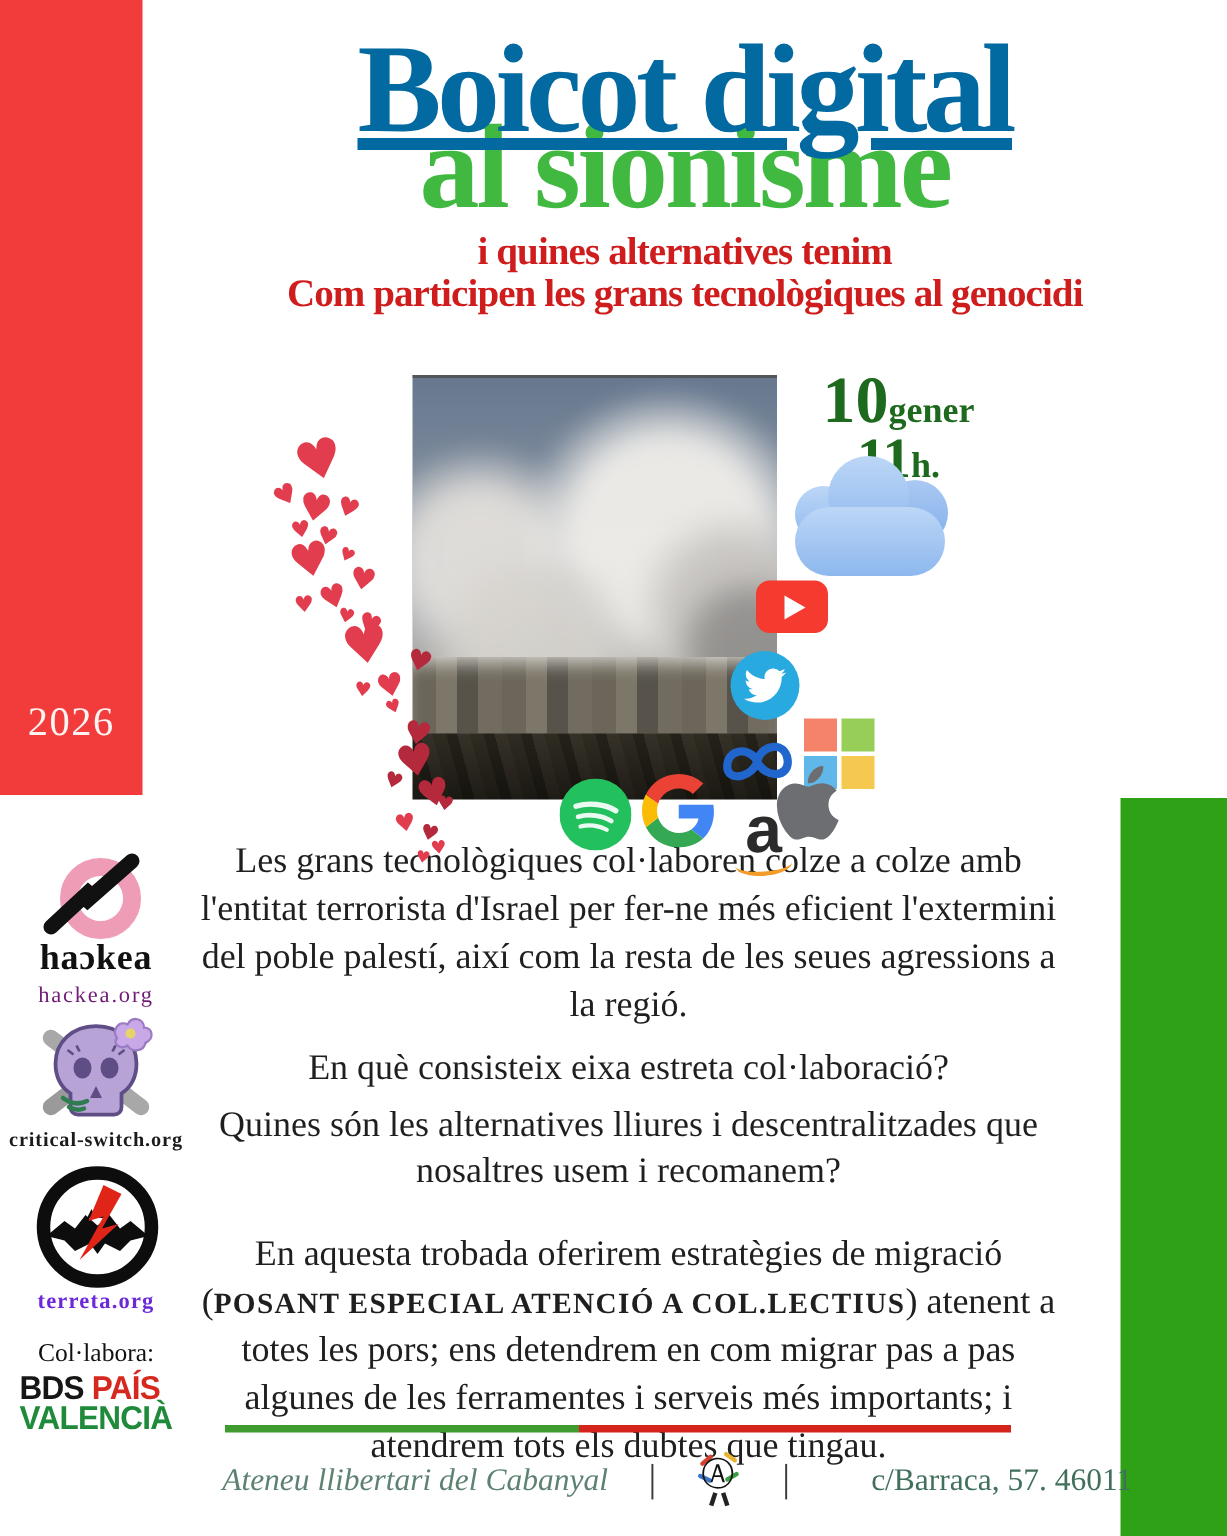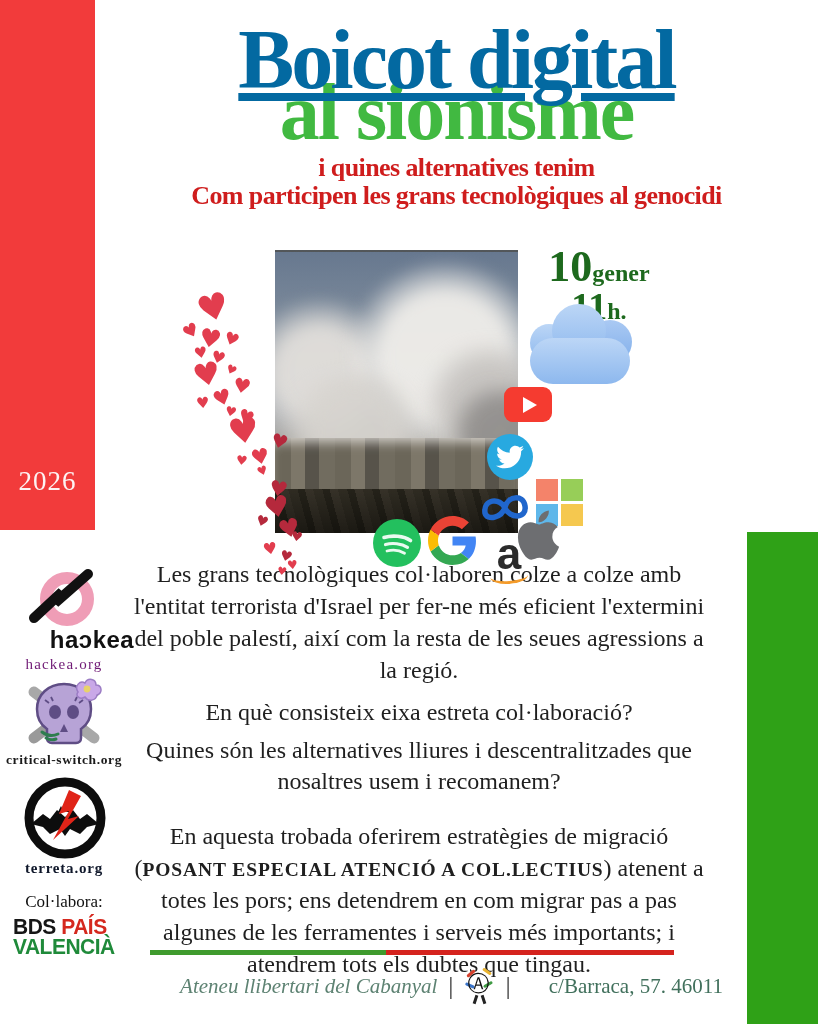--- a/index.html
+++ b/index.html
@@ -64,36 +64,36 @@
   .amazon .a{font-family:"Liberation Sans",sans-serif;font-weight:700;font-size:44px;line-height:1;color:#2b2b2b;}
   .amazon .swoosh{width:38px;height:13px;margin:-8px auto 0;border-bottom:3.5px solid #f49b2a;border-radius:50%;transform:rotate(-4deg);}
   .google{left:428px;top:516px;width:49px;height:49px;}
   .spotify{left:373px;top:519px;width:48px;height:48px;}
 
   
   .sidebar-item{position:absolute;left:0;width:128px;text-align:center;}
   .hackea-logo{left:30px;top:566px;width:66px;height:62px;position:absolute;}
   .hackea-ring{position:absolute;left:10px;top:6px;width:30px;height:30px;border:12px solid #ef9db6;border-radius:50%;}
   .hackea-bolt{position:absolute;left:-2px;top:-4px;}
-  .hackea-word{top:626px;font-family:Liberation Sans, sans-serif;font-weight:700;font-size:24px;letter-spacing:.5px;color:#111;margin-left:28px;}
+  .hackea-word{top:626px;font-family:Liberation Serif, serif;font-weight:700;font-size:24px;letter-spacing:.5px;color:#111;}
   .hackea-url{top:656px;font-size:15px;letter-spacing:1.2px;color:#701a75;}
   .skull-logo{position:absolute;left:22px;top:676px;}
   .cs-url{top:752px;font-size:13.5px;font-weight:700;letter-spacing:.6px;color:#1b1b1b;}
   .terreta-logo{position:absolute;left:23px;top:776px;}
-  .terreta-url{top:860px;font-size:15px;font-weight:700;letter-spacing:.8px;color:#0f172a;}
+  .terreta-url{top:860px;font-size:15px;font-weight:700;letter-spacing:.8px;color:#6d28d9;}
   .collabora{top:892px;font-size:17px;color:#111;}
   .bds{top:916px;text-align:left;padding-left:13px;font-family:"Liberation Sans",sans-serif;
        font-weight:700;font-size:21px;line-height:.92;letter-spacing:-.5px;transform:scaleY(1.05);transform-origin:top left;}
 
   
   .footer-line{position:absolute;left:150px;top:950px;height:5px;width:524px;font-size:0;}
   .footer-line span{display:inline-block;height:5px;}
   .fl-green{width:236px;}
   .fl-red{width:288px;}
-  .footer-row{position:absolute;left:95px;right:10px;top:968px;display:flex;justify-content:center;align-items:center;gap:11px;}
+  .footer-row{position:absolute;left:95px;right:10px;top:968px;display:flex;justify-content:center;align-items:center;gap:27px;}
   .venue{font-style:italic;font-size:21px;}
   .fsep{font-size:26px;color:#3a3a3a;font-weight:400;}
   .address{font-size:21px;}
   .ateneu-logo{position:relative;width:30px;height:36px;}
   .ateneu-a{position:absolute;left:3px;top:5px;font-size:22px;line-height:1;color:#111;font-family:"DejaVu Sans",sans-serif;}
   .spoke{position:absolute;width:10px;height:3px;border-radius:2px;}
   .sp1{left:1px;top:4px;background:#d6402c;transform:rotate(-40deg);}
   .sp2{left:17px;top:2px;background:#e9b431;transform:rotate(35deg);}
   .sp3{left:0px;top:16px;background:#3a74c9;transform:rotate(25deg);}
   .sp4{left:18px;top:15px;background:#3f9b44;transform:rotate(-30deg);}

